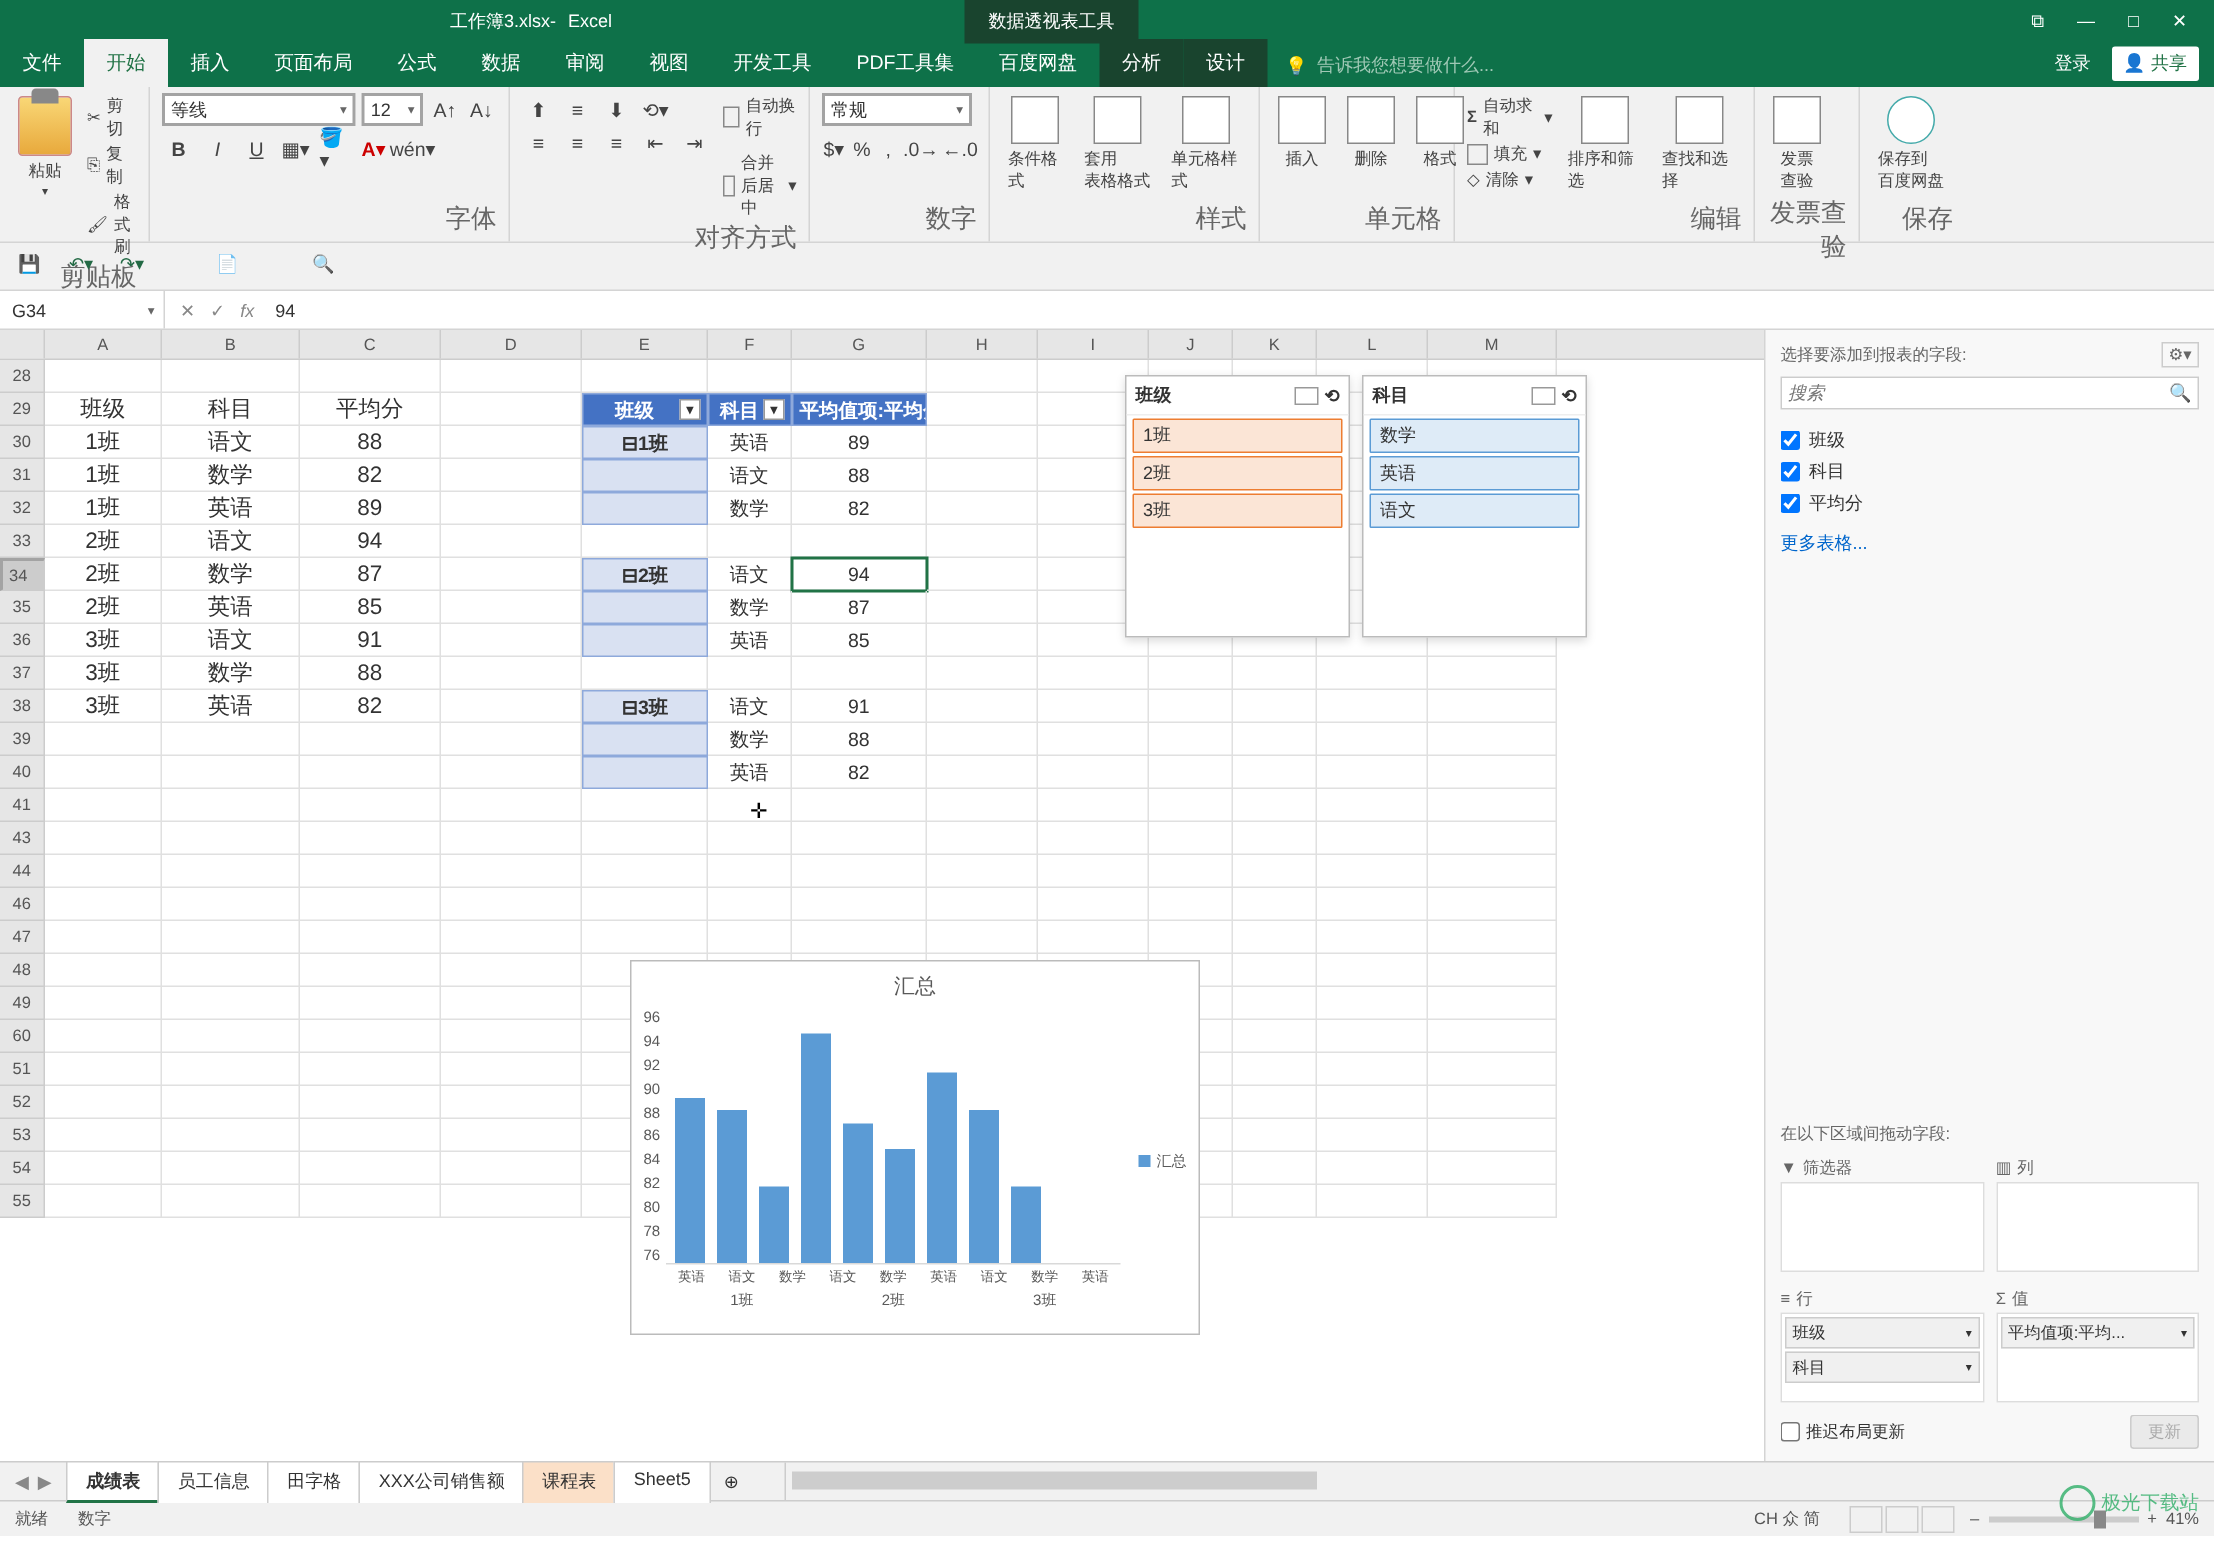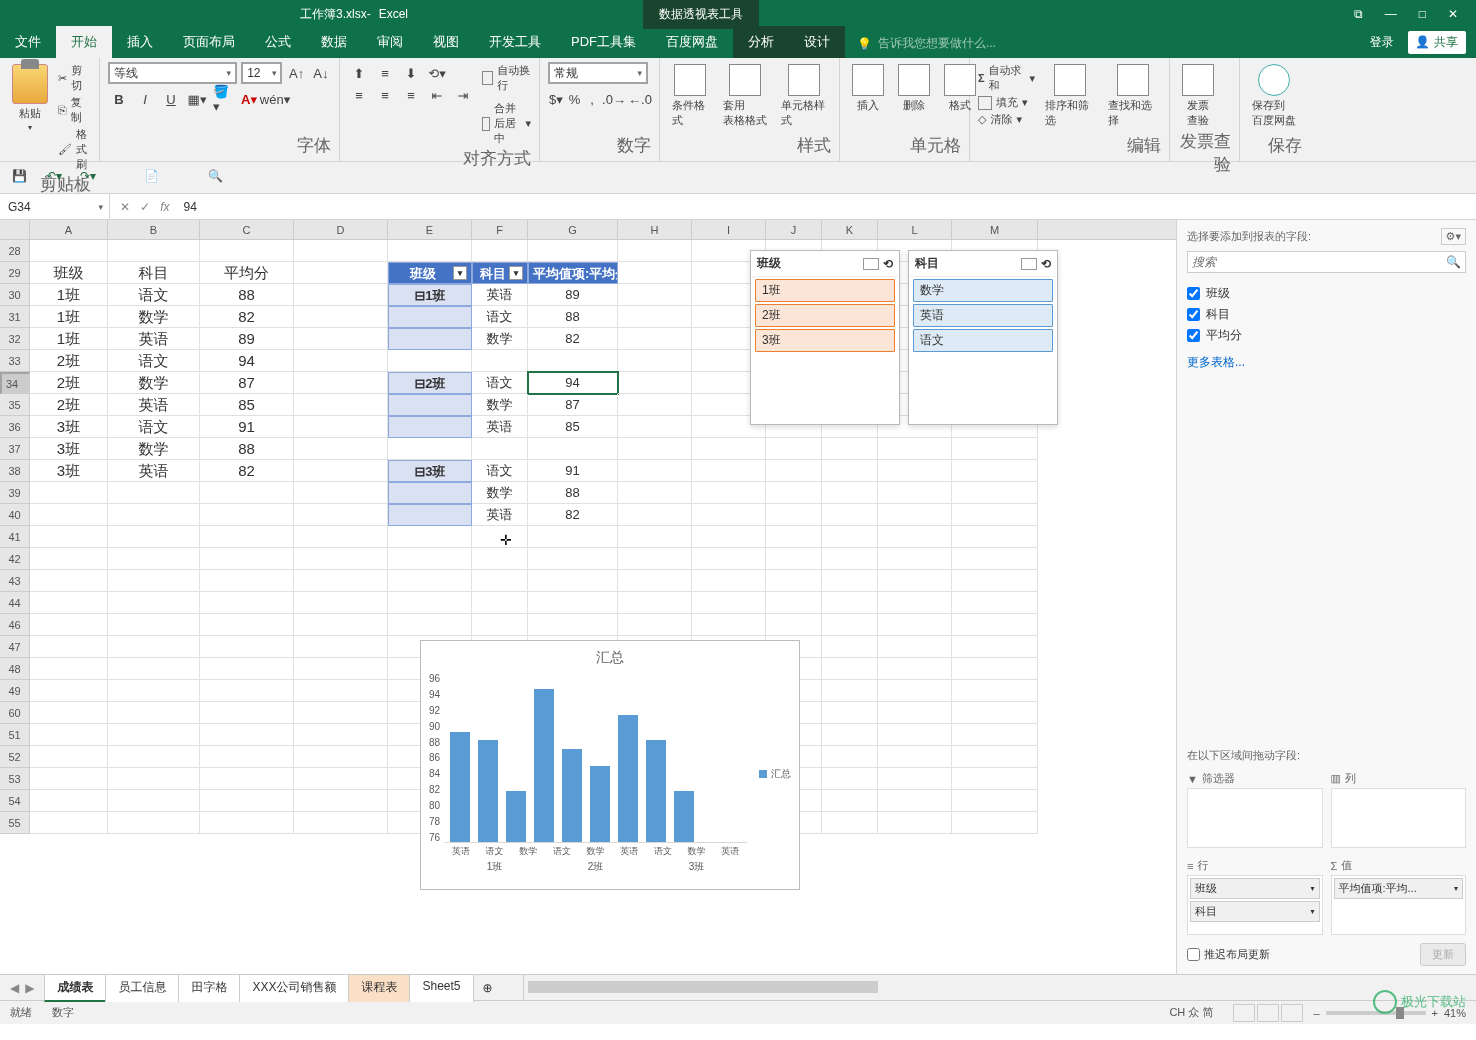--- a/index.html
+++ b/index.html
@@ -584,36 +584,20 @@
           <div class="cell" style="width: 56px;"></div>
           <div class="cell" style="width: 90px;"></div>
           <div class="cell" style="width: 74px;"></div>
           <div class="cell" style="width: 74px;"></div>
           <div class="cell" style="width: 56px;"></div>
           <div class="cell" style="width: 56px;"></div>
           <div class="cell" style="width: 74px;"></div>
           <div class="cell" style="width: 86px;"></div>
         </div>
         <div class="row">
-          <div class="rh">42</div>
-          <div class="cell" style="width: 78px;"></div>
-          <div class="cell" style="width: 92px;"></div>
-          <div class="cell" style="width: 94px;"></div>
-          <div class="cell" style="width: 94px;"></div>
-          <div class="cell" style="width: 84px;"></div>
-          <div class="cell" style="width: 56px;"></div>
-          <div class="cell" style="width: 90px;"></div>
-          <div class="cell" style="width: 74px;"></div>
-          <div class="cell" style="width: 74px;"></div>
-          <div class="cell" style="width: 56px;"></div>
-          <div class="cell" style="width: 56px;"></div>
-          <div class="cell" style="width: 74px;"></div>
-          <div class="cell" style="width: 86px;"></div>
-        </div>
-        <div class="row">
           <div class="rh">43</div>
           <div class="cell" style="width: 78px;"></div>
           <div class="cell" style="width: 92px;"></div>
           <div class="cell" style="width: 94px;"></div>
           <div class="cell" style="width: 94px;"></div>
           <div class="cell" style="width: 84px;"></div>
           <div class="cell" style="width: 56px;"></div>
           <div class="cell" style="width: 90px;"></div>
           <div class="cell" style="width: 74px;"></div>
           <div class="cell" style="width: 74px;"></div>

